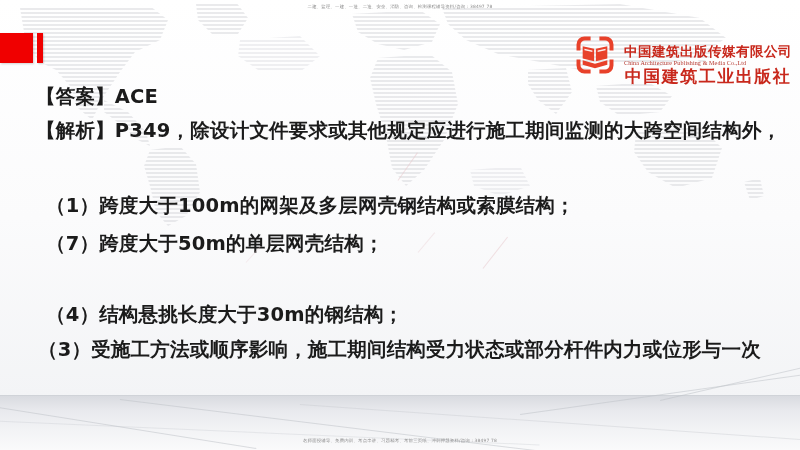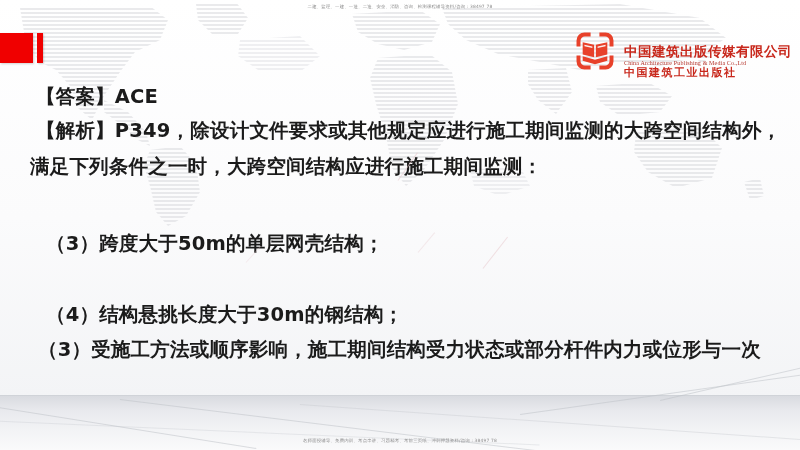--- a/index.html
+++ b/index.html
@@ -118,27 +118,28 @@
   }
   .logo-en {
     font-size: 6px;
     color: #b4332a;
     letter-spacing: .15px;
     white-space: nowrap;
     margin-top: 1px;
     font-family: "Liberation Serif", serif;
   }
   .logo-cn2 {
-    font-size: 11px;
+    font-size: 17px;
     font-weight: bold;
     color: #c8281c;
     letter-spacing: 1.5px;
     white-space: nowrap;
     margin-top: 1px;
     font-family: "DejaVu Serif", "Liberation Serif", serif;
+    text-align: center;
   }
 
   
   .micro {
     position: absolute;
     left: 0;
     width: 800px;
     text-align: center;
     font-size: 4.4px;
     color: #8d8d8d;
@@ -276,22 +277,22 @@
     <div class="logo-text">
       <div class="logo-cn">中国建筑出版传媒有限公司</div>
       <div class="logo-en">China Architecture Publishing &amp; Media Co.,Ltd</div>
       <div class="logo-cn2">中国建筑工业出版社</div>
     </div>
   </div>
 
   <div class="content">
     <div class="line l-answer">【答案】ACE</div>
     <div class="line l-ana1">【解析】P349，除设计文件要求或其他规定应进行施工期间监测的大跨空间结构外，</div>
-    <div class="line l-ana2">满足下列条件之一时，大跨空间结构应进行施工期间监测：</div>
-    <div class="line l-i2">（3）跨度大于50m的单层网壳结构；</div>
+    <div class="line l-i1">（1）跨度大于100m的网架及多层网壳钢结构或索膜结构；</div>
+    <div class="line l-i2">（7）跨度大于50m的单层网壳结构；</div>
     <div class="line l-i4">（4）结构悬挑长度大于30m的钢结构；</div>
     <div class="line l-i5">（3）受施工方法或顺序影响，施工期间结构受力状态或部分杆件内力或位形与一次</div>
   </div>
 
   <div class="scratch s1"></div>
   <div class="scratch s2"></div>
   <div class="scratch s3"></div>
   <div class="scratch s4"></div>
 
 </div>

